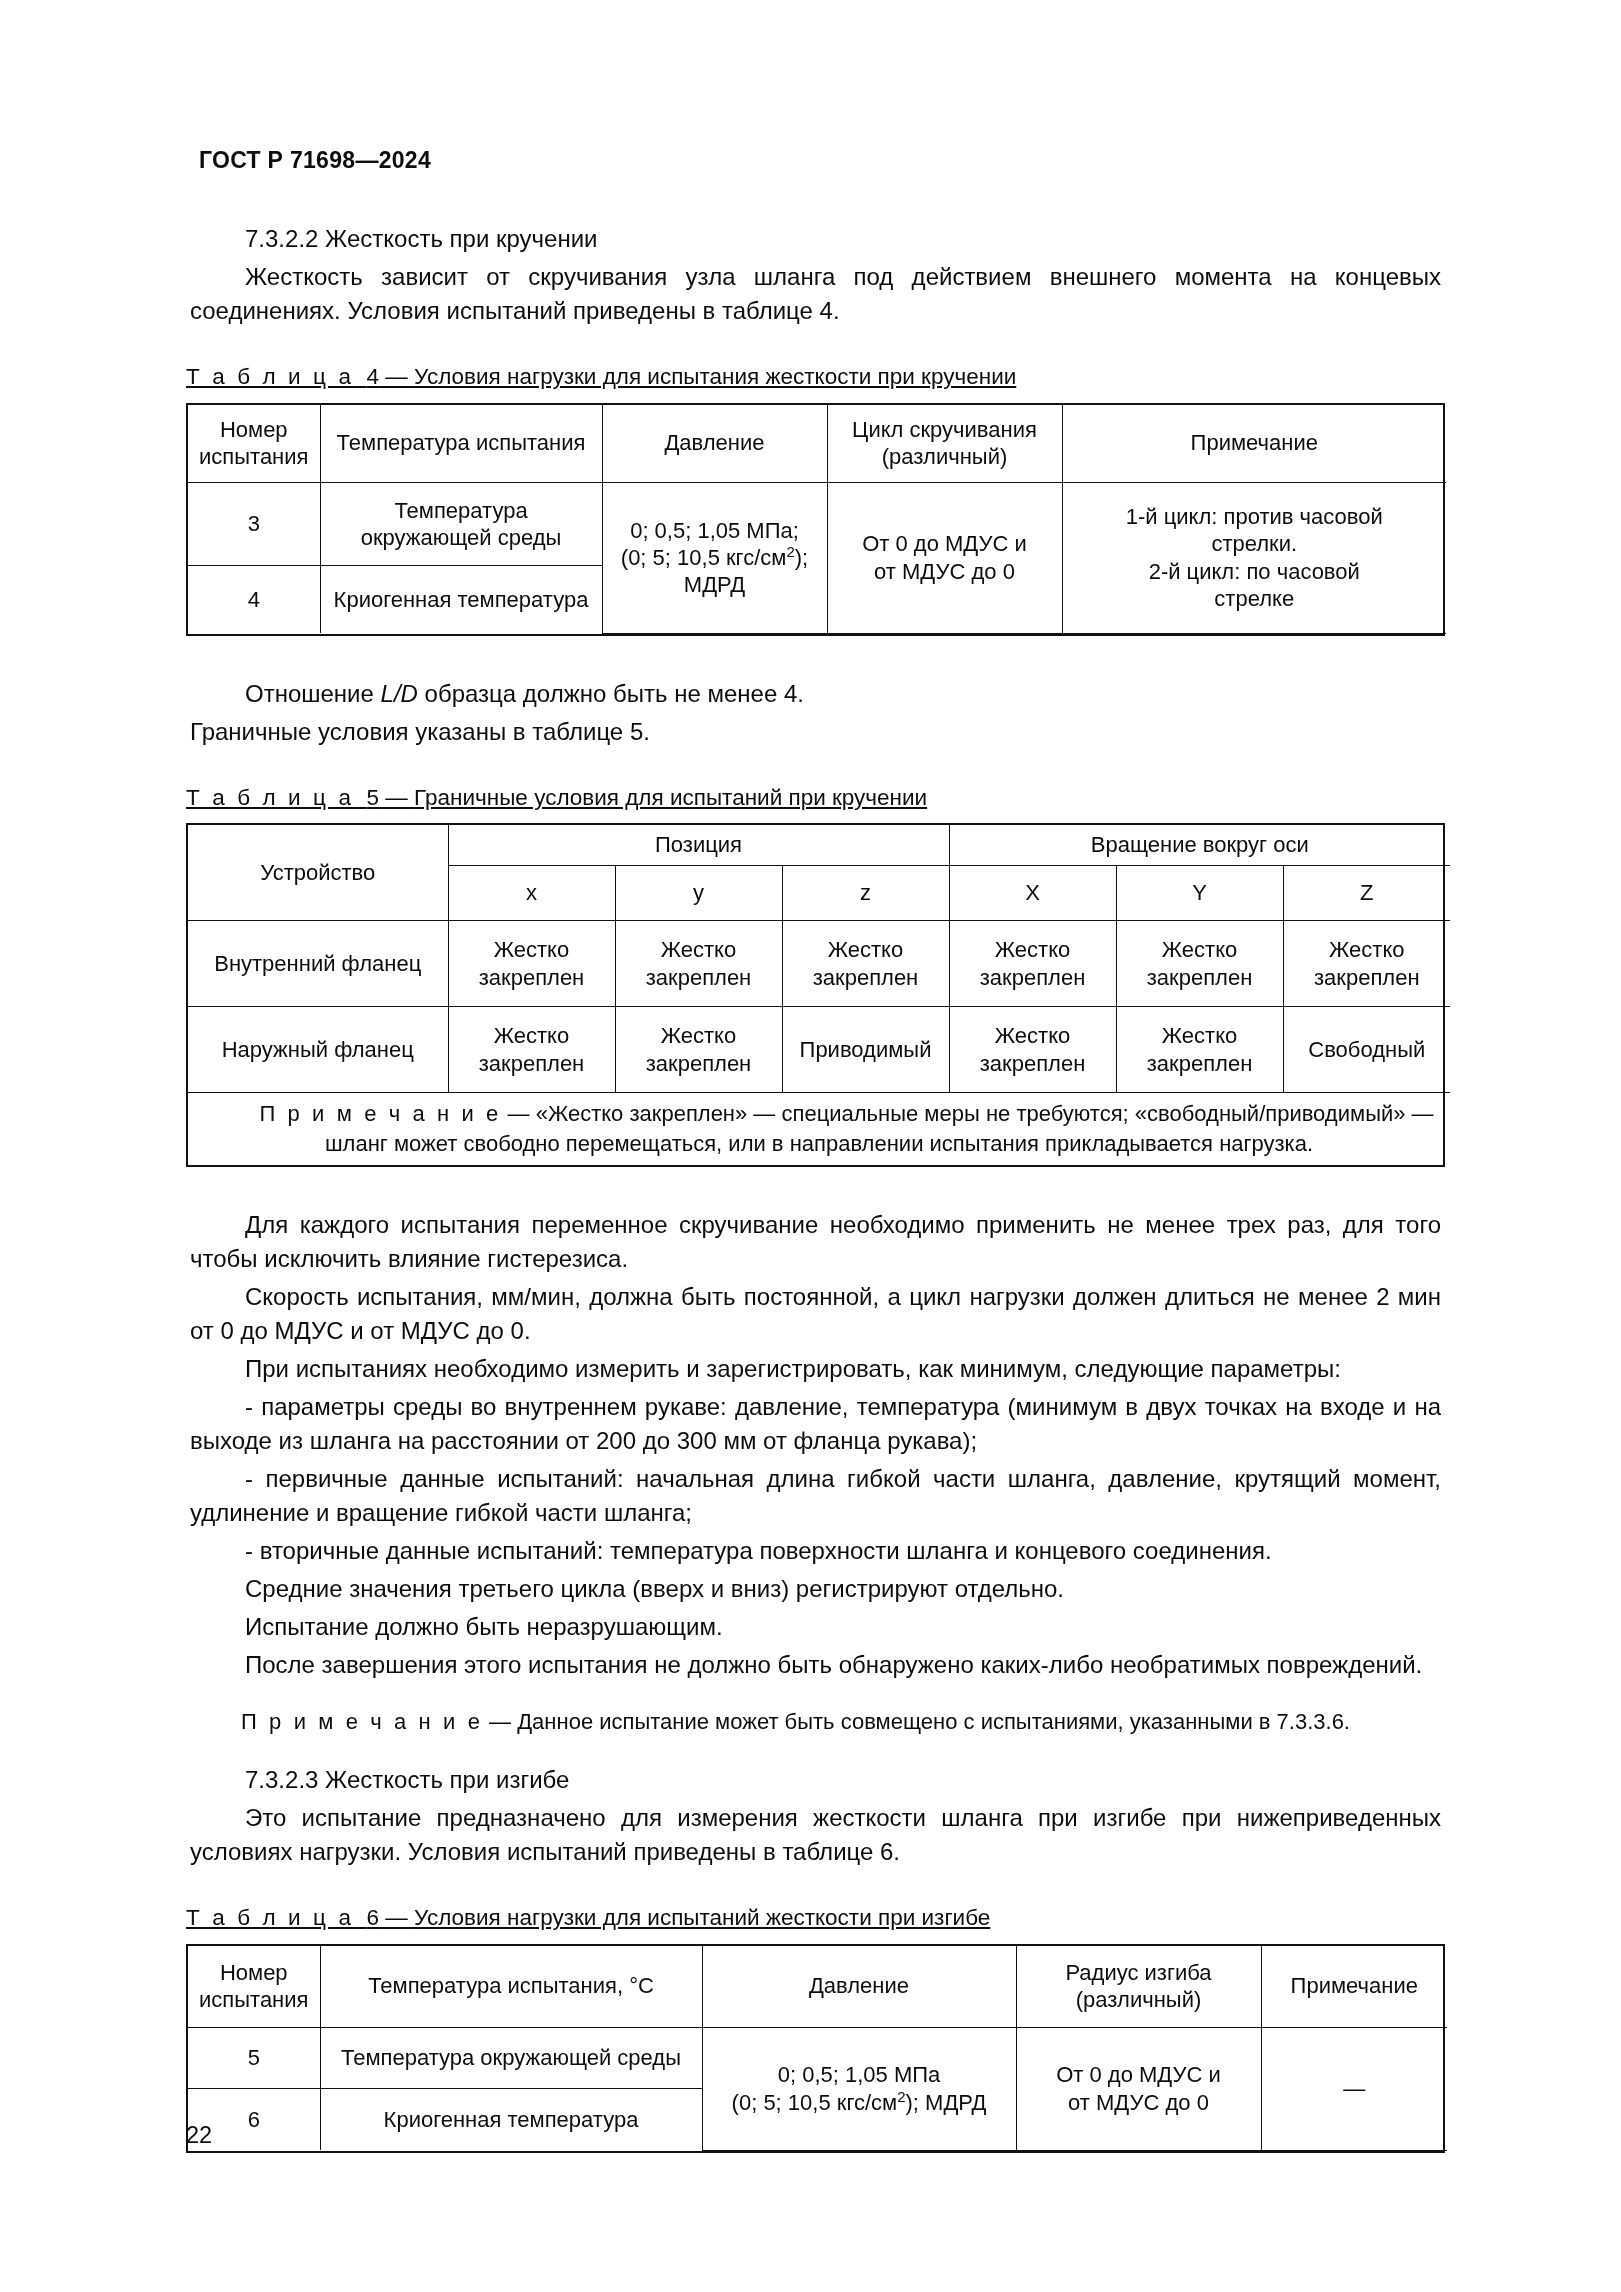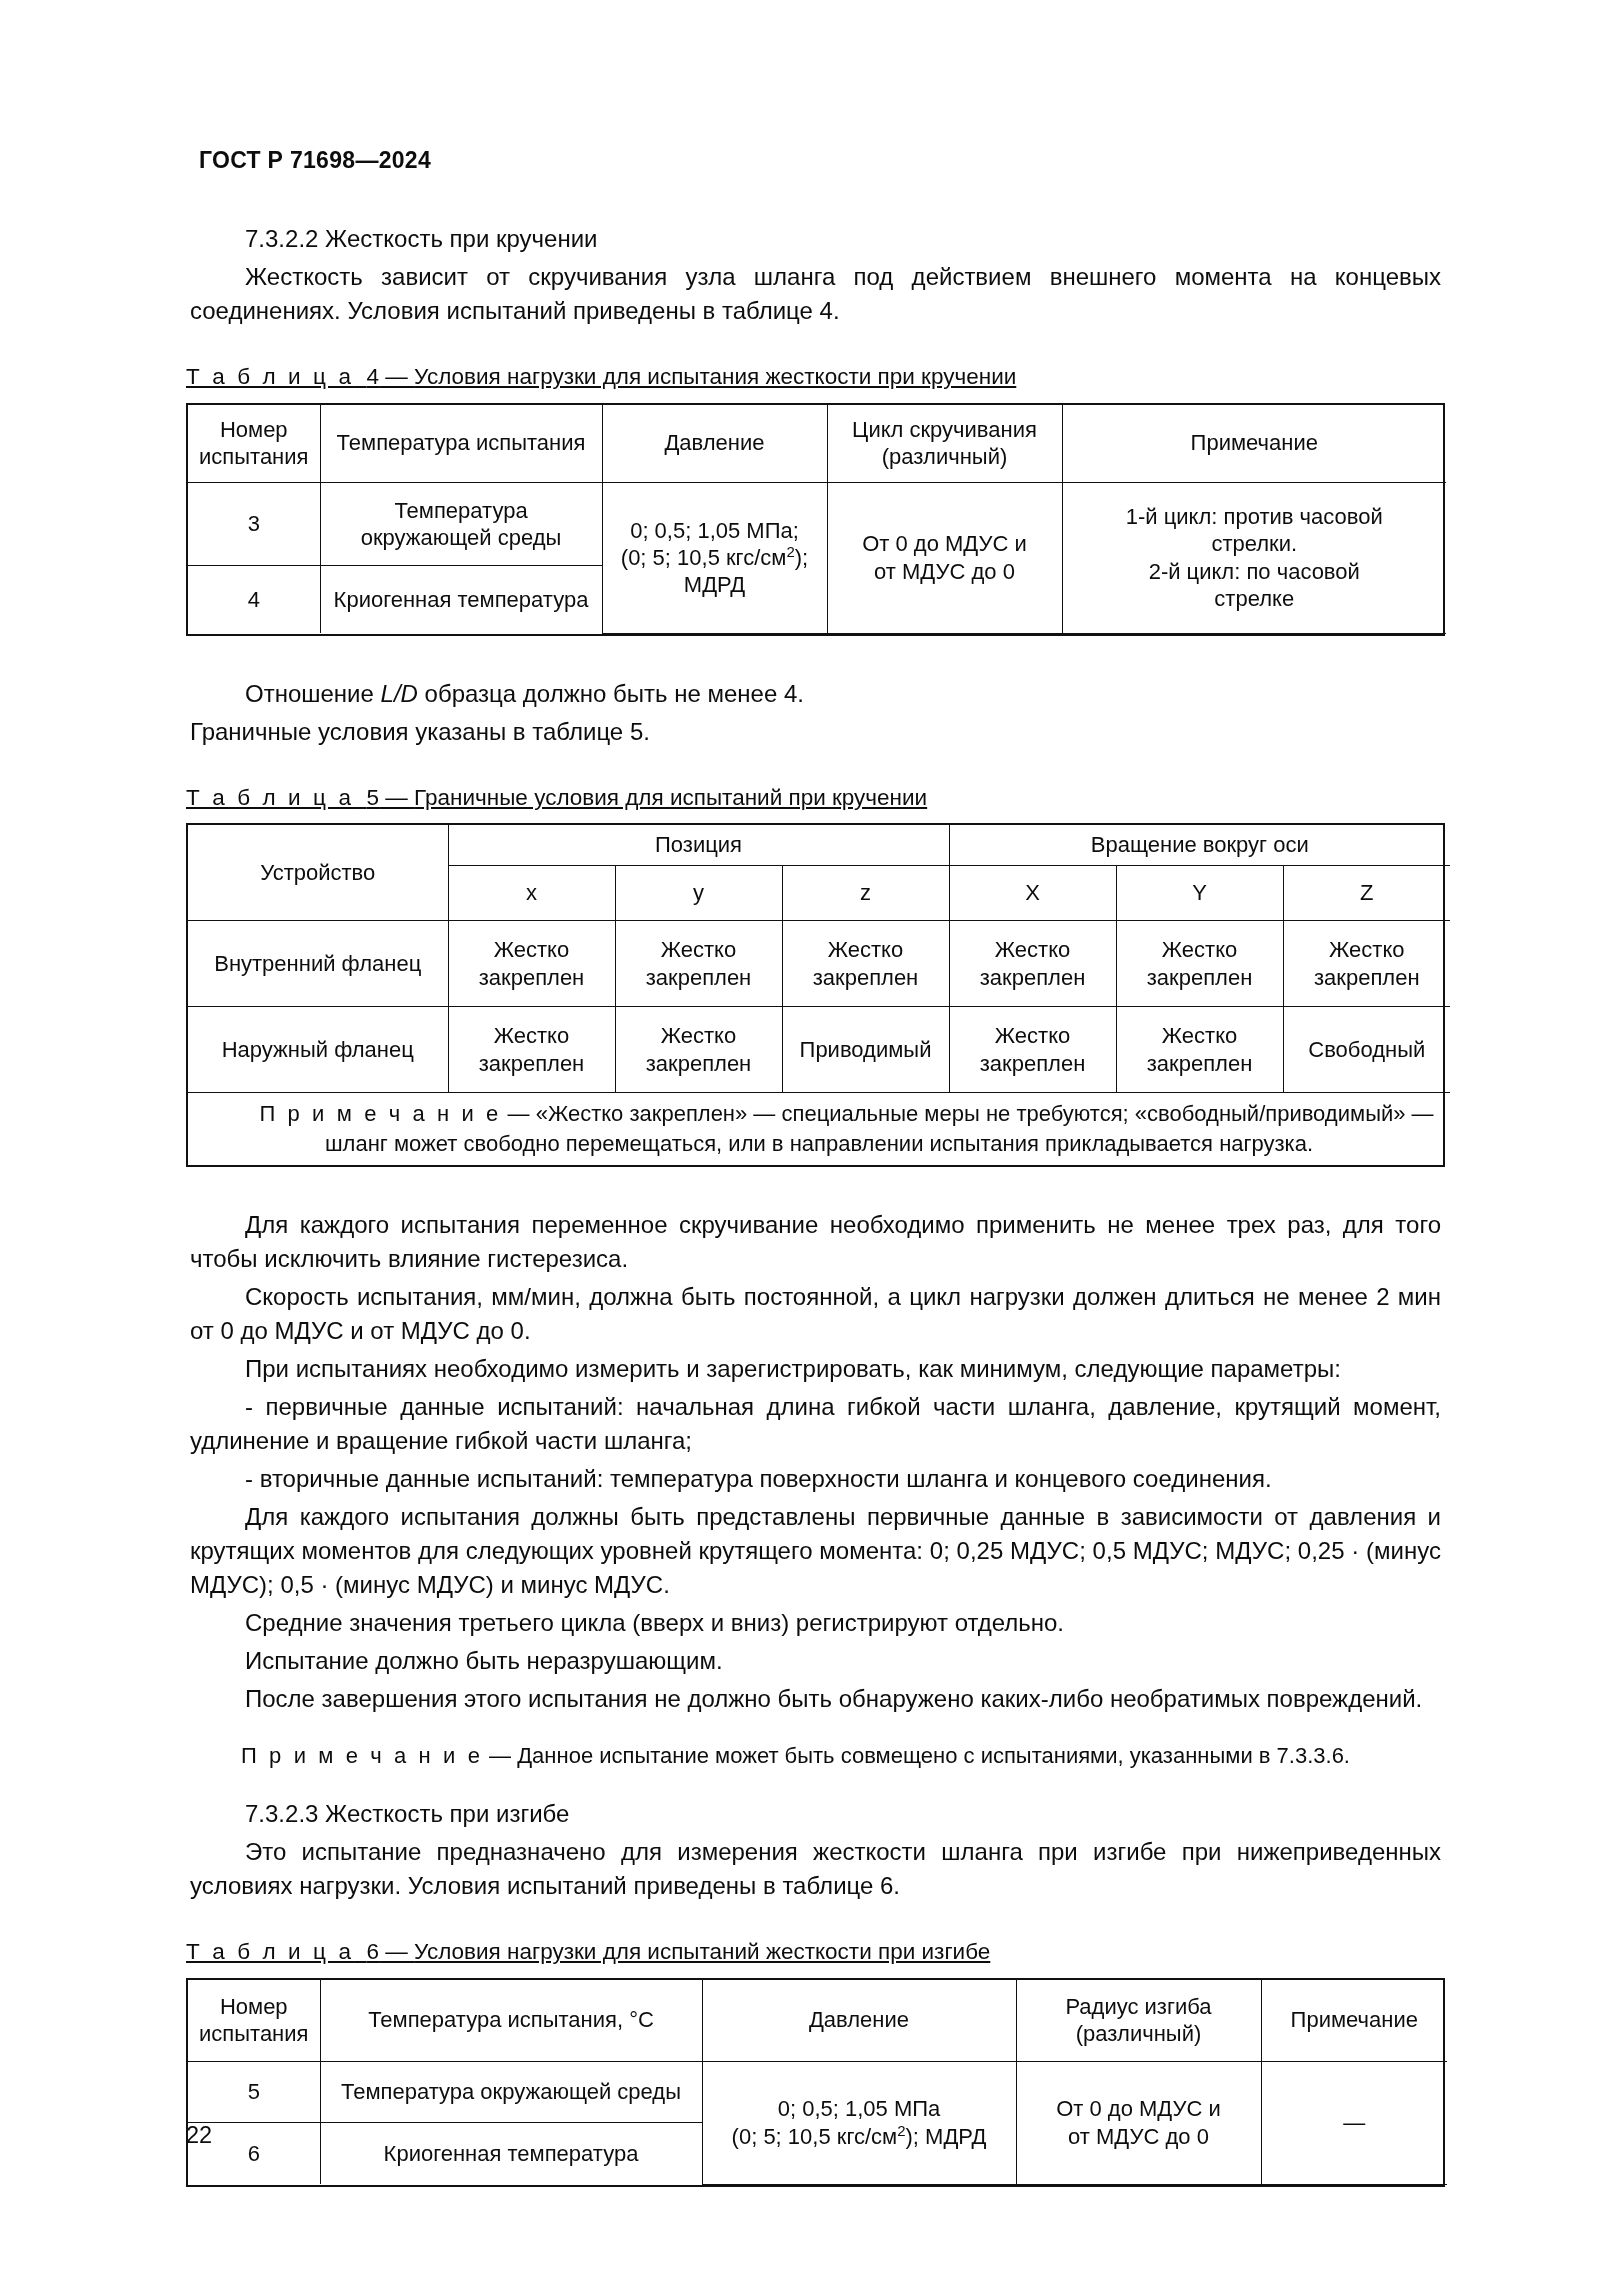--- a/index.html
+++ b/index.html
@@ -278,23 +278,23 @@
         </tr>
       </tbody>
         </table>
     </div>
 
     <div class="gap-xl"></div>
 
     <p class="indent">Для каждого испытания переменное скручивание необходимо применить не менее трех раз, для того чтобы исключить влияние гистерезиса.</p>
     <p class="indent">Скорость испытания, мм/мин, должна быть постоянной, а цикл нагрузки должен длиться не менее 2 мин от 0 до МДУС и от МДУС до 0.</p>
     <p class="indent">При испытаниях необходимо измерить и зарегистрировать, как минимум, следующие параметры:</p>
+    <p class="indent">- параметры среды во внутреннем рукаве: давление, температура (минимум в двух точках на входе и на выходе из шланга на расстоянии от 200 до 300 мм от фланца рукава);</p>
     <p class="indent">- первичные данные испытаний: начальная длина гибкой части шланга, давление, крутящий момент, удлинение и вращение гибкой части шланга;</p>
     <p class="indent">- вторичные данные испытаний: температура поверхности шланга и концевого соединения.</p>
-    <p class="indent">Для каждого испытания должны быть представлены первичные данные в зависимости от давления и крутящих моментов для следующих уровней крутящего момента: 0; 0,25 МДУС; 0,5 МДУС; МДУС; 0,25 · (минус МДУС); 0,5 · (минус МДУС) и минус МДУС.</p>
     <p class="indent">Средние значения третьего цикла (вверх и вниз) регистрируют отдельно.</p>
     <p class="indent">Испытание должно быть неразрушающим.</p>
     <p class="indent">После завершения этого испытания не должно быть обнаружено каких-либо необратимых повреждений.</p>
 
     <div class="gap-m"></div>
 
     <p class="note-para">
       <span class="nspaced">П р и м е ч а н и е</span><span> — </span><span>Данное испытание может быть совмещено с испытаниями, указанными в 7.3.3.6.</span>
     </p>
 

